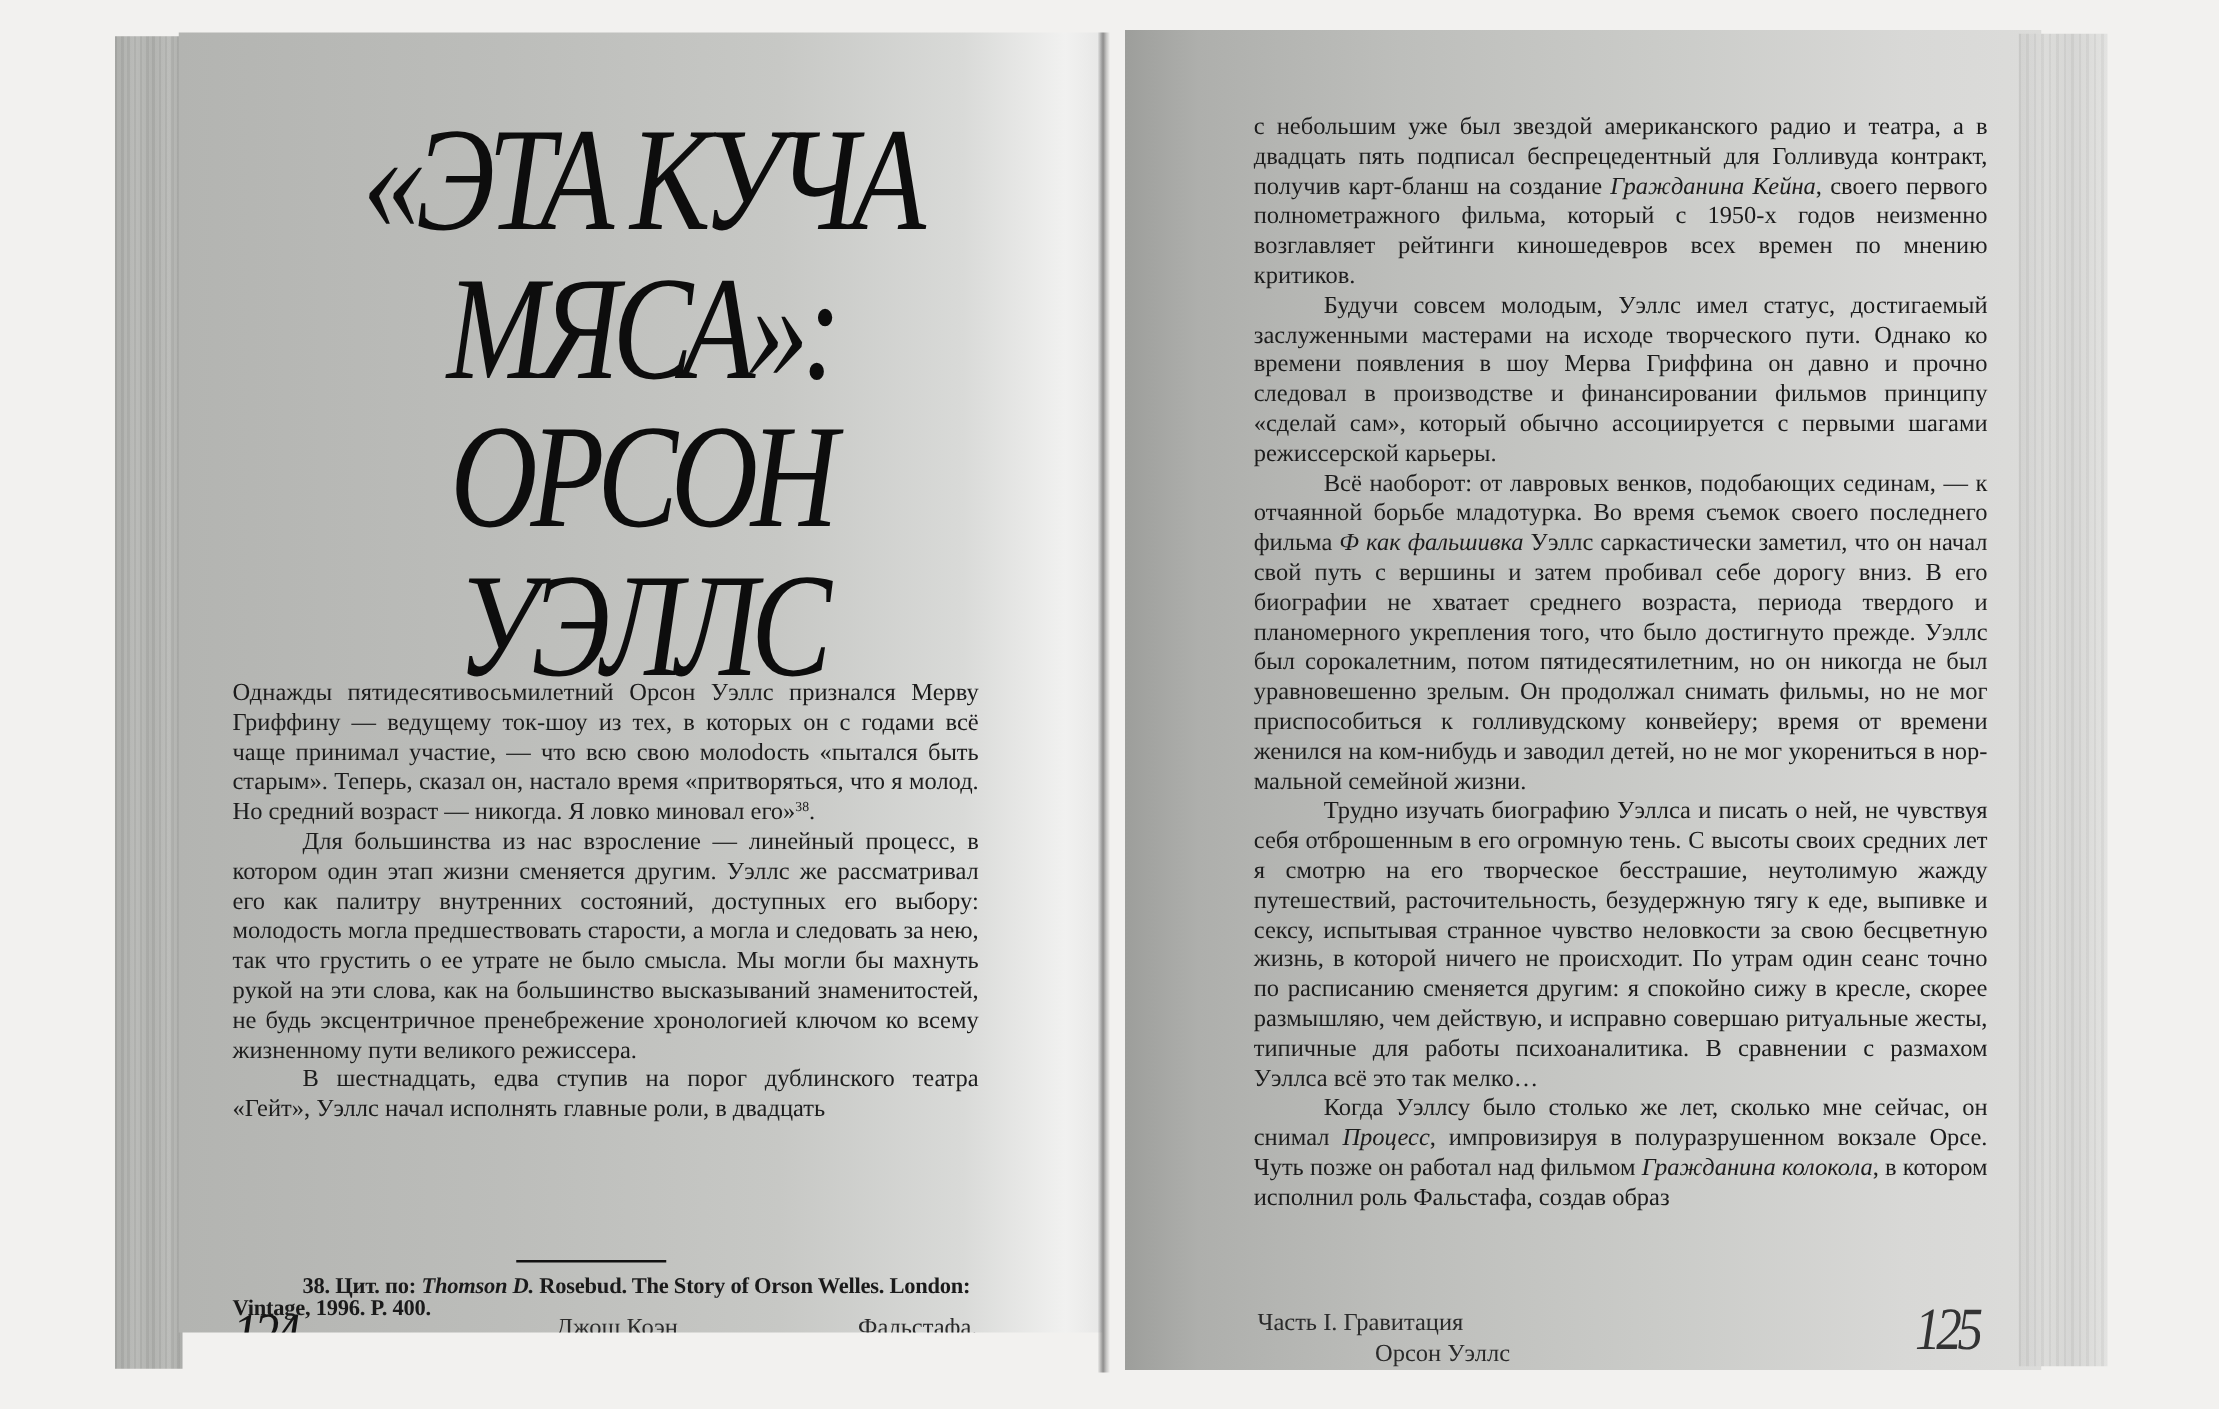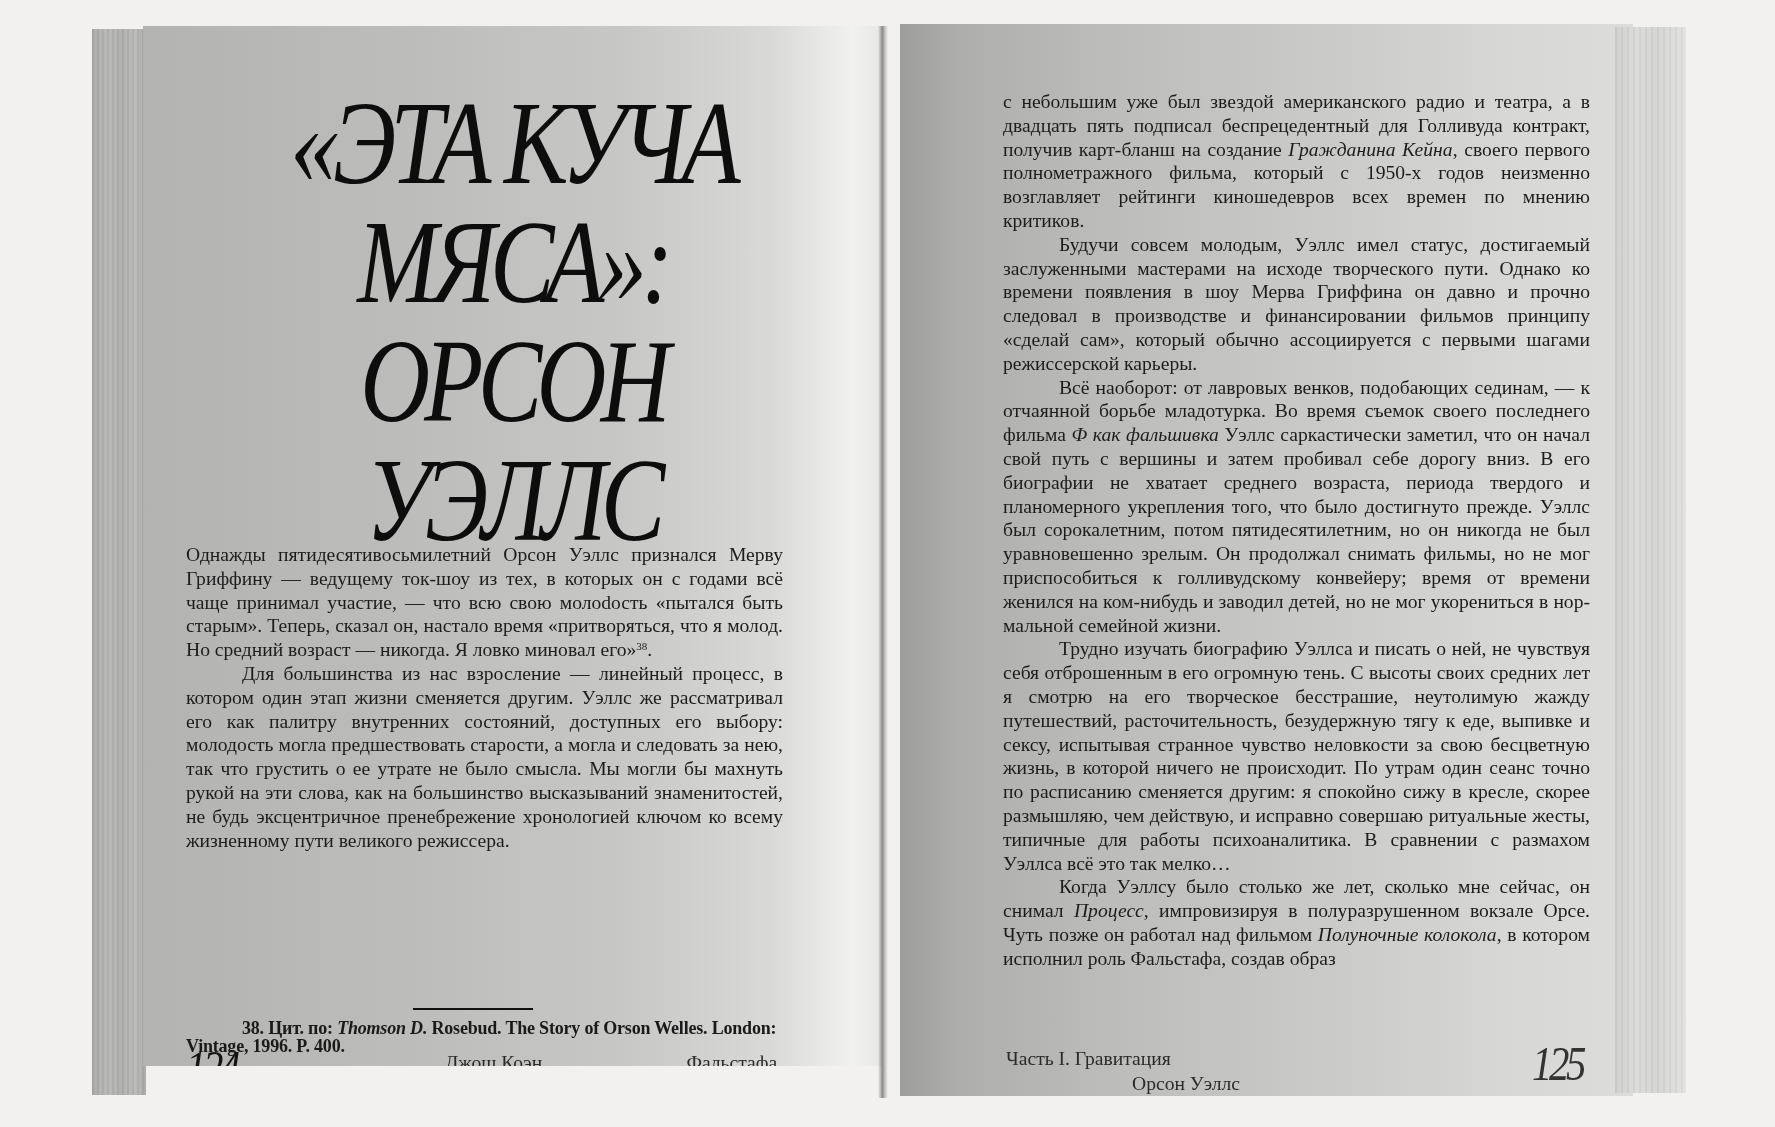--- a/index.html
+++ b/index.html
@@ -91,59 +91,60 @@
   .folio-left { left:43px; top:1014px; transform-origin:left top; }
   .folio-right { right:50px; top:1012px; transform-origin:right top; color:#333; }
 
   .running {
     position:absolute; font-size:19.6px; line-height:24px; color:#2a2a2a;
   }
   .rl-author { left:302px; top:1025px; }
   .rl-title1 { right:100px; top:1025px; text-align:right; }
   .rl-title2 { right:100px; top:1050px; text-align:right; }
   .rr-part { left:106px; top:1023px; }
-  .rr-chapter { left:200px; top:1048px;margin-left:32px; }
+  .rr-chapter { left:200px; top:1048px; }
 </style>
 </head>
 <body>
 
 <div class="stack-left"></div>
 
 <div class="page-left">
   <div class="title">
     <div>«ЭТА КУЧА</div>
     <div>МЯСА»:</div>
     <div>ОРСОН</div>
     <div>УЭЛЛС</div>
   </div>
 
   <div class="body-left" id="body-left">
       <p class="noindent"><span>Однажды пятидесятивосьмилетний Орсон Уэллс признался Мерву Гриффину — ведущему ток-шоу из тех, в которых он с годами всё чаще принимал участие, — что всю свою моло­dость «пытался быть старым». Теперь, сказал он, настало время «притворяться, что я молод. Но средний возраст — никогда. Я ловко миновал его»</span><sup>38</sup><span>.</span></p>
       <p><span>Для большинства из нас взросление — линейный про­цесс, в котором один этап жизни сменяется другим. Уэллс же рассматривал его как палитру внутренних состояний, доступ­ных его выбору: молодость могла предшествовать старости, а могла и следовать за нею, так что грустить о ее утрате не было смысла. Мы могли бы махнуть рукой на эти слова, как на боль­шинство высказываний знаменитостей, не будь эксцентричное пренебрежение хронологией ключом ко всему жизненному пути великого режиссера.</span></p>
+      <p><span>В шестнадцать, едва ступив на порог дублинского театра «Гейт», Уэллс начал исполнять главные роли, в двадцать</span></p>
     </div>
 
   <div class="fn-rule"></div>
   <div class="footnote">
     <span class="indent"></span><span>38.</span>
     <span>Цит. по: </span><em>Thomson D.</em><span> Rosebud. The Story of Orson Welles. London: Vintage, 1996. P. 400.</span>
   </div>
 
   <div class="folio folio-left">124</div>
   <div class="running rl-author">Джош Коэн</div>
   <div class="running rl-title1">Фальстафа.</div>
   <div class="running rl-title2">Почему мы говорим «стоп»</div>
 </div>
 
 <div class="page-right">
   <div class="body-right" id="body-right">
       <p class="noindent"><span>с небольшим уже был звездой американского радио и театра, а в двадцать пять подписал беспрецедентный для Голливуда контракт, получив карт-бланш на создание </span><em>Гражданина Кейна</em><span>, своего первого полнометражного фильма, который с 1950-х годов неизменно возглавляет рейтинги киношедевров всех вре­мен по мнению критиков.</span></p>
       <p><span>Будучи совсем молодым, Уэллс имел статус, достига­емый заслуженными мастерами на исходе творческого пути. Однако ко времени появления в шоу Мерва Гриффина он давно и прочно следовал в производстве и финансировании фильмов принципу «сделай сам», который обычно ассоциируется с пер­выми шагами режиссерской карьеры.</span></p>
       <p><span>Всё наоборот: от лавровых венков, подобающих седи­нам, — к отчаянной борьбе младотурка. Во время съемок своего последнего фильма </span><em>Ф как фальшивка</em><span> Уэллс сарка­стически заметил, что он начал свой путь с вершины и затем пробивал себе дорогу вниз. В его биографии не хватает сред­него возраста, периода твердого и планомерного укрепления того, что было достигнуто прежде. Уэллс был сорокалетним, потом пятидесятилетним, но он никогда не был уравновешенно зрелым. Он продолжал снимать фильмы, но не мог приспосо­биться к голливудскому конвейеру; время от времени женился на ком-нибудь и заводил детей, но не мог укорениться в нор­мальной семейной жизни.</span></p>
       <p><span>Трудно изучать биографию Уэллса и писать о ней, не чув­ствуя себя отброшенным в его огромную тень. С высоты своих средних лет я смотрю на его творческое бесстрашие, неутоли­мую жажду путешествий, расточительность, безудержную тягу к еде, выпивке и сексу, испытывая странное чувство неловкости за свою бесцветную жизнь, в которой ничего не происходит. По утрам один сеанс точно по расписанию сменяется другим: я спокойно сижу в кресле, скорее размышляю, чем действую, и исправно совершаю ритуальные жесты, типичные для работы психоаналитика. В сравнении с размахом Уэллса всё это так мелко…</span></p>
-      <p><span>Когда Уэллсу было столько же лет, сколько мне сейчас, он снимал </span><em>Процесс</em><span>, импровизируя в полуразрушенном вок­зале Орсе. Чуть позже он работал над фильмом </span><em>Полуночные колокола</em><span>, в котором исполнил роль Фальстафа, создав образ</span></p>
+      <p><span>Когда Уэллсу было столько же лет, сколько мне сейчас, он снимал </span><em>Процесс</em><span>, импровизируя в полуразрушенном вок­зале Орсе. Чуть позже он работал над фильмом </span><em>Гражданина колокола</em><span>, в котором исполнил роль Фальстафа, создав образ</span></p>
     </div>
 
   <div class="running rr-part">Часть I. Гравитация</div>
   <div class="running rr-chapter">Орсон Уэллс</div>
   <div class="folio folio-right">125</div>
 </div>
 
 <div class="gutter-shadow"></div>
 <div class="stack-right"></div>
 

